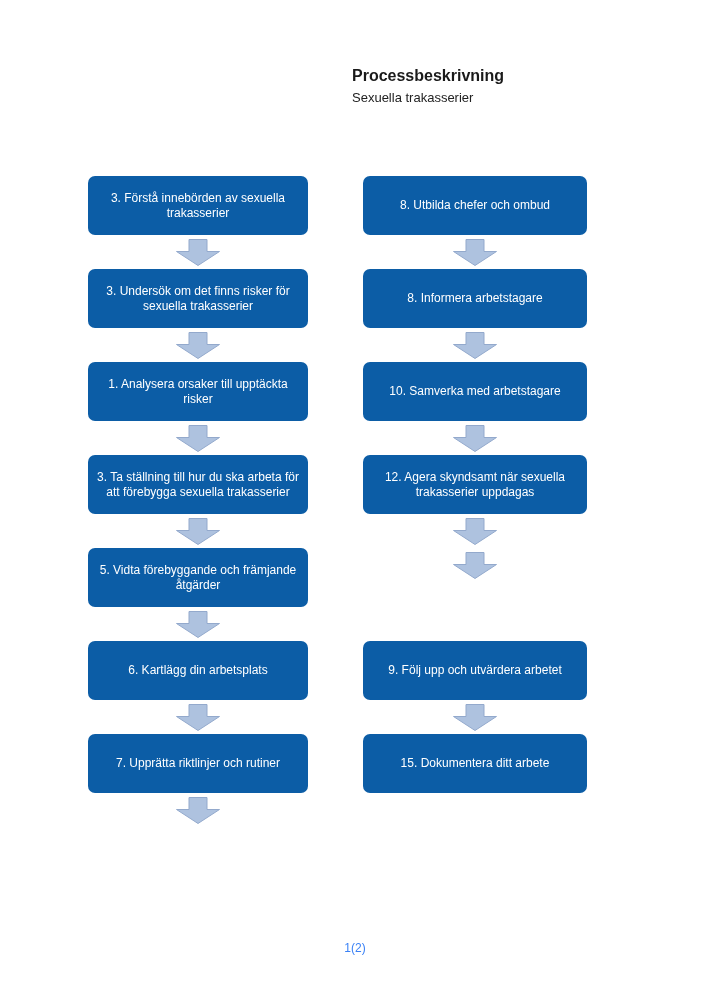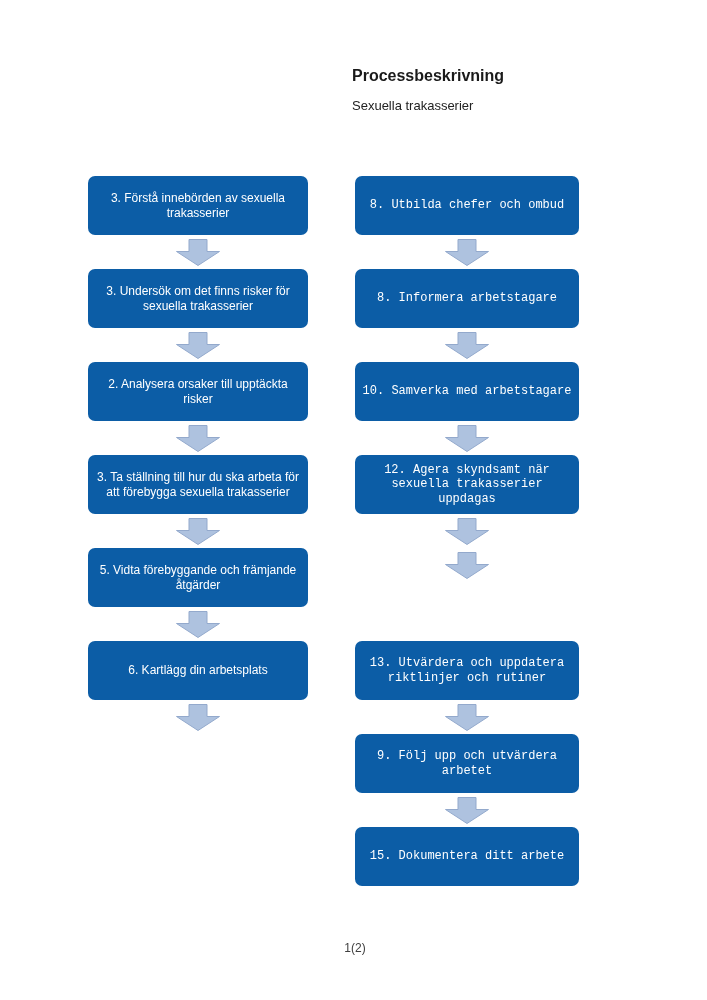--- a/index.html
+++ b/index.html
@@ -24,28 +24,28 @@
   .title {
     font-size: 16px;
     font-weight: bold;
     color: #1a1a1a;
     line-height: 19px;
   }
   .subtitle {
     font-size: 13px;
     color: #222222;
     line-height: 16px;
-    margin-top: 13px;
+    margin-top: 5px;
   }
   .col {
     position: absolute;
     top: 176px;
   }
   .col-left  { left: 88px;  width: 220px; }
-  .col-right { left: 355px; width: 224px; font-family: Liberation Mono, monospace; }
+  .col-right { left: 363px; width: 224px; }
   .slot { height: 93px; }
   .box {
     height: 59px;
     box-sizing: border-box;
     padding: 0 7px;
     border-radius: 7px;
     background: var(--box-color, #0C5DA6);
     color: var(--box-text, #ffffff);
     display: flex;
     align-items: center;
@@ -60,21 +60,21 @@
     align-items: center;
     justify-content: center;
   }
   .pagenum {
     position: absolute;
     left: 300px;
     top: 941px;
     width: 110px;
     text-align: center;
     font-size: 12px;
-    color: #404040;
+    color: #3b82f6;
   }
 </style>
 </head>
 <body>
 
 <div class="page">
 
   <div class="header">
     <div class="title">Processbeskrivning</div>
     <div class="subtitle">Sexuella trakasserier</div>
@@ -91,21 +91,21 @@
     </div>
     <div class="slot">
       <div class="box">3. Undersök om det finns risker för sexuella trakasserier</div>
       <div class="arrowwrap">
         <svg width="44" height="27" viewBox="0 0 44 27">
             <polygon points="13,0.5 31,0.5 31,12.5 43.5,12.5 22,26.5 0.5,12.5 13,12.5" stroke="#93A9CC" stroke-width="1" fill="#AEC2DF"></polygon>
           </svg>
       </div>
     </div>
     <div class="slot">
-      <div class="box">2. Analysera orsaker till upptäckta risker</div>
+      <div class="box">1. Analysera orsaker till upptäckta risker</div>
       <div class="arrowwrap">
         <svg width="44" height="27" viewBox="0 0 44 27">
             <polygon points="13,0.5 31,0.5 31,12.5 43.5,12.5 22,26.5 0.5,12.5 13,12.5" stroke="#93A9CC" stroke-width="1" fill="#AEC2DF"></polygon>
           </svg>
       </div>
     </div>
     <div class="slot">
       <div class="box">3. Ta ställning till hur du ska arbeta för att förebygga sexuella trakasserier</div>
       <div class="arrowwrap">
         <svg width="44" height="27" viewBox="0 0 44 27">
@@ -116,20 +116,28 @@
     <div class="slot">
       <div class="box">5. Vidta förebyggande och främjande åtgärder</div>
       <div class="arrowwrap">
         <svg width="44" height="27" viewBox="0 0 44 27">
             <polygon points="13,0.5 31,0.5 31,12.5 43.5,12.5 22,26.5 0.5,12.5 13,12.5" stroke="#93A9CC" stroke-width="1" fill="#AEC2DF"></polygon>
           </svg>
       </div>
     </div>
     <div class="slot">
       <div class="box">6. Kartlägg din arbetsplats</div>
+      <div class="arrowwrap">
+        <svg width="44" height="27" viewBox="0 0 44 27">
+            <polygon points="13,0.5 31,0.5 31,12.5 43.5,12.5 22,26.5 0.5,12.5 13,12.5" stroke="#93A9CC" stroke-width="1" fill="#AEC2DF"></polygon>
+          </svg>
+      </div>
+    </div>
+    <div class="slot">
+      <div class="box">7. Upprätta riktlinjer och rutiner</div>
       <div class="arrowwrap">
         <svg width="44" height="27" viewBox="0 0 44 27">
             <polygon points="13,0.5 31,0.5 31,12.5 43.5,12.5 22,26.5 0.5,12.5 13,12.5" stroke="#93A9CC" stroke-width="1" fill="#AEC2DF"></polygon>
           </svg>
       </div>
     </div>
   </div>
 
   <div class="col col-right">
     <div class="slot">
@@ -165,28 +173,20 @@
       </div>
     </div>
     <div class="slot">
       <div class="arrowwrap">
         <svg width="44" height="27" viewBox="0 0 44 27">
             <polygon points="13,0.5 31,0.5 31,12.5 43.5,12.5 22,26.5 0.5,12.5 13,12.5" stroke="#93A9CC" stroke-width="1" fill="#AEC2DF"></polygon>
           </svg>
       </div>
     </div>
     <div class="slot">
-      <div class="box">13. Utvärdera och uppdatera riktlinjer och rutiner</div>
-      <div class="arrowwrap">
-        <svg width="44" height="27" viewBox="0 0 44 27">
-            <polygon points="13,0.5 31,0.5 31,12.5 43.5,12.5 22,26.5 0.5,12.5 13,12.5" stroke="#93A9CC" stroke-width="1" fill="#AEC2DF"></polygon>
-          </svg>
-      </div>
-    </div>
-    <div class="slot">
       <div class="box">9. Följ upp och utvärdera arbetet</div>
       <div class="arrowwrap">
         <svg width="44" height="27" viewBox="0 0 44 27">
             <polygon points="13,0.5 31,0.5 31,12.5 43.5,12.5 22,26.5 0.5,12.5 13,12.5" stroke="#93A9CC" stroke-width="1" fill="#AEC2DF"></polygon>
           </svg>
       </div>
     </div>
     <div class="box">15. Dokumentera ditt arbete</div>
   </div>
 

